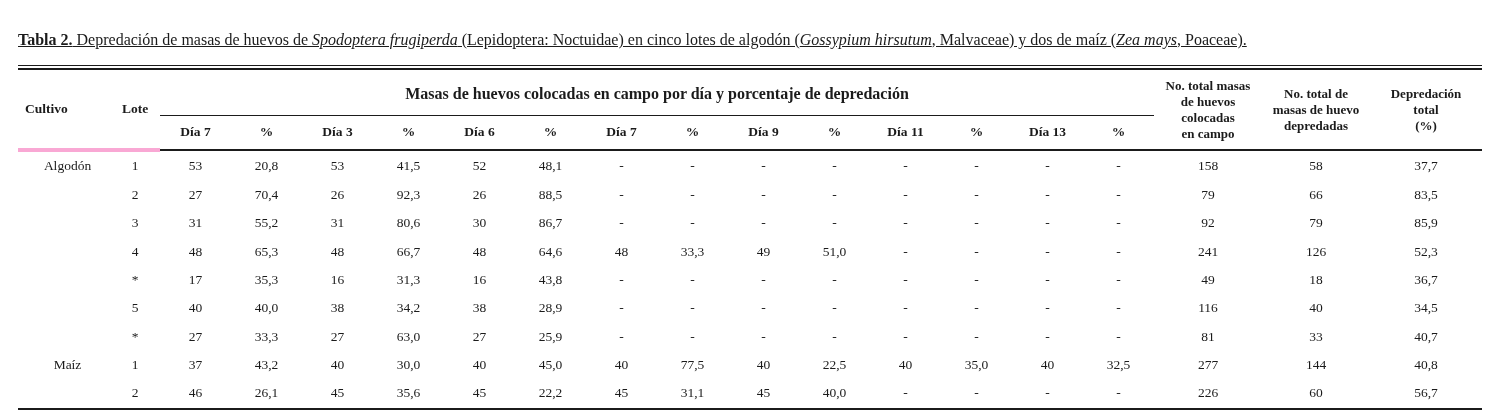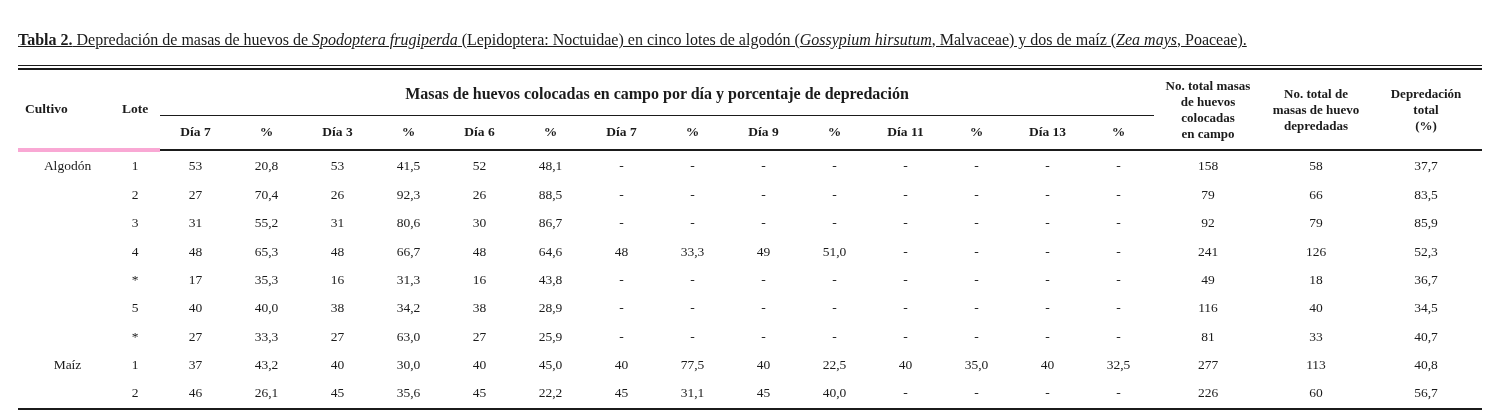--- a/index.html
+++ b/index.html
@@ -260,21 +260,21 @@
           <td>45,0</td>
           <td>40</td>
           <td>77,5</td>
           <td>40</td>
           <td>22,5</td>
           <td>40</td>
           <td>35,0</td>
           <td>40</td>
           <td>32,5</td>
           <td>277</td>
-          <td>113</td>
+          <td>144</td>
           <td>40,8</td>
         </tr>
         <tr>
           <td class="cultivo-cell"></td>
           <td>2</td>
           <td>46</td>
           <td>26,1</td>
           <td>45</td>
           <td>35,6</td>
           <td>45</td>

